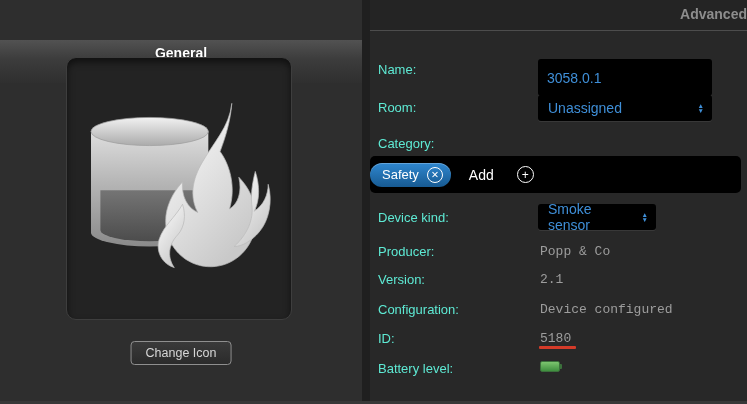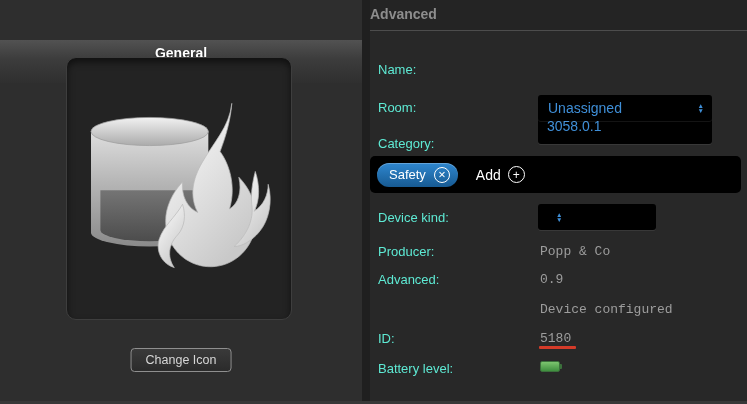--- a/index.html
+++ b/index.html
@@ -28,78 +28,76 @@
     box-shadow:inset 0 4px 7px rgba(0,0,0,.55);
     display:flex; align-items:center; justify-content:center;
   }
   .change-icon-btn {
     position:absolute; top:341px; left:50%; transform:translateX(-50%);
     height:24px; padding:0 14px;
     background:linear-gradient(#3a3a3a,#2b2b2b);
     border:1px solid #8f8f8f; border-radius:4px;
     color:#d6d6d6; font-size:12.5px; font-family:"Liberation Sans",sans-serif;
     cursor:pointer;
-    margin-top:7px;
   }
 
   
   .right-panel {
     position:absolute; left:370px; top:0; width:377px; height:404px;
     background:#282828;
   }
   .advanced-header {
     position:absolute; left:0; top:0; width:100%; height:31px;
     background:#242424; border-bottom:1px solid #4d4d4d;
     color:#8d8d8d; font-weight:bold; font-size:14px;
-    text-align:left; padding-top:6px;
+    text-align:right; padding-top:6px;
   }
   .field-label {
     position:absolute; left:8px; color:#5eead4; font-size:13px;
   }
   .field-value {
     position:absolute; left:170px; color:#9d9d9d; font-size:13px;font-family:Liberation Mono, monospace;
   }
   .text-input {
     position:absolute; left:168px; width:174px; height:37px;
     background:#000; border:0; border-radius:3px;
     color:#3f8fd8; font-size:14px; padding:0 9px;
     font-family:"Liberation Sans",sans-serif;
     box-shadow:0 1px 0 rgba(255,255,255,.08);
     outline:none;
-    margin-top:48px;
   }
   .select-box {
     position:absolute; left:168px; height:26px;
     background:#000; border-radius:3px;
     display:flex; align-items:center; justify-content:space-between;
     padding:0 8px 0 10px; color:#3f8fd8; font-size:14px;
     box-shadow:0 1px 0 rgba(255,255,255,.08);
     cursor:pointer;
   }
   .stepper { display:flex; flex-direction:column; align-items:center;
     color:#3f8fd8; font-size:6.5px; line-height:5.5px; margin-left:8px; }
   .tag-bar {
     position:absolute; left:0; top:156px; width:371px; height:37px;
     background:#000; border-radius:5px;
-    display:flex; align-items:center; padding-left:7px; gap:18px;
+    display:flex; align-items:center; gap:18px;
   }
   .tag-pill {
     display:inline-flex; align-items:center; gap:8px;
     background:linear-gradient(#2f87cf,#175a92);
     border-radius:14px; padding:4px 8px 4px 12px;
     color:#fff; font-size:13px; cursor:pointer;
     box-shadow:inset 0 1px 0 rgba(255,255,255,.25);
   }
   .circle-glyph {
     width:16px; height:16px; border:1px solid #fff; border-radius:50%;
     display:flex; align-items:center; justify-content:center;
     color:#fff; font-size:9.5px; line-height:1;
   }
   .add-chip {
-    display:inline-flex; align-items:center; gap:7px;
+    display:inline-flex; align-items:center; gap:23px;
     color:#fff; font-size:14px; cursor:pointer;
   }
   .add-chip .circle-glyph { width:17px; height:17px; font-size:12px; }
   .id-underline {
     position:absolute; left:169px; top:346px; width:37px; height:3px;
     background:#d43b29; border-radius:1px;
   }
   .battery {
     position:absolute; left:170px; top:361px; width:20px; height:11px;
     border:1px solid #3b703b; border-radius:2px;
@@ -189,32 +187,34 @@
         <span class="circle-glyph">✕</span>
       </span>
       <span class="add-chip">
         <span>Add</span>
         <span class="circle-glyph">+</span>
       </span>
     </div>
 
     <span class="field-label" style="top:210px">Device kind:</span>
     <div class="select-box" style="top:204px; width:118px">
+      <span>Smoke sensor</span>
       <span class="stepper">
         <span>▲</span>
           <span>▼</span>
       </span>
     </div>
 
     <span class="field-label" style="top:244px">Producer:</span>
     <span class="field-value" style="top:244px">Popp &amp; Co</span>
 
-    <span class="field-label" style="top:272px">Advanced:</span>
-    <span class="field-value" style="top:272px">0.9</span>
-
+    <span class="field-label" style="top:272px">Version:</span>
+    <span class="field-value" style="top:272px">2.1</span>
+
+    <span class="field-label" style="top:302px">Configuration:</span>
     <span class="field-value" style="top:302px">Device configured</span>
 
     <span class="field-label" style="top:331px">ID:</span>
     <span class="field-value" style="top:331px">5180</span>
     <div class="id-underline"></div>
 
     <span class="field-label" style="top:361px">Battery level:</span>
     <div class="battery"></div>
   </div>
 

